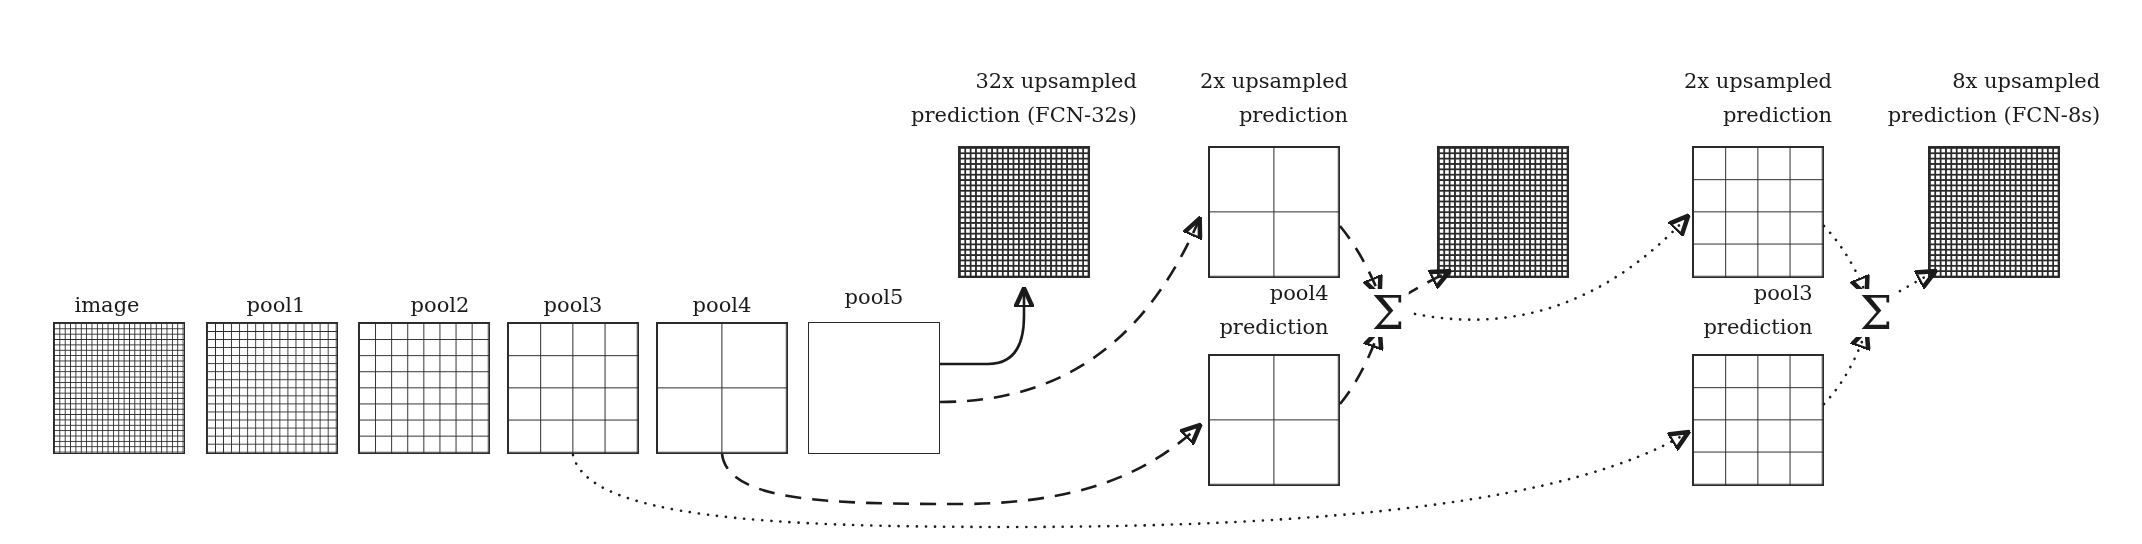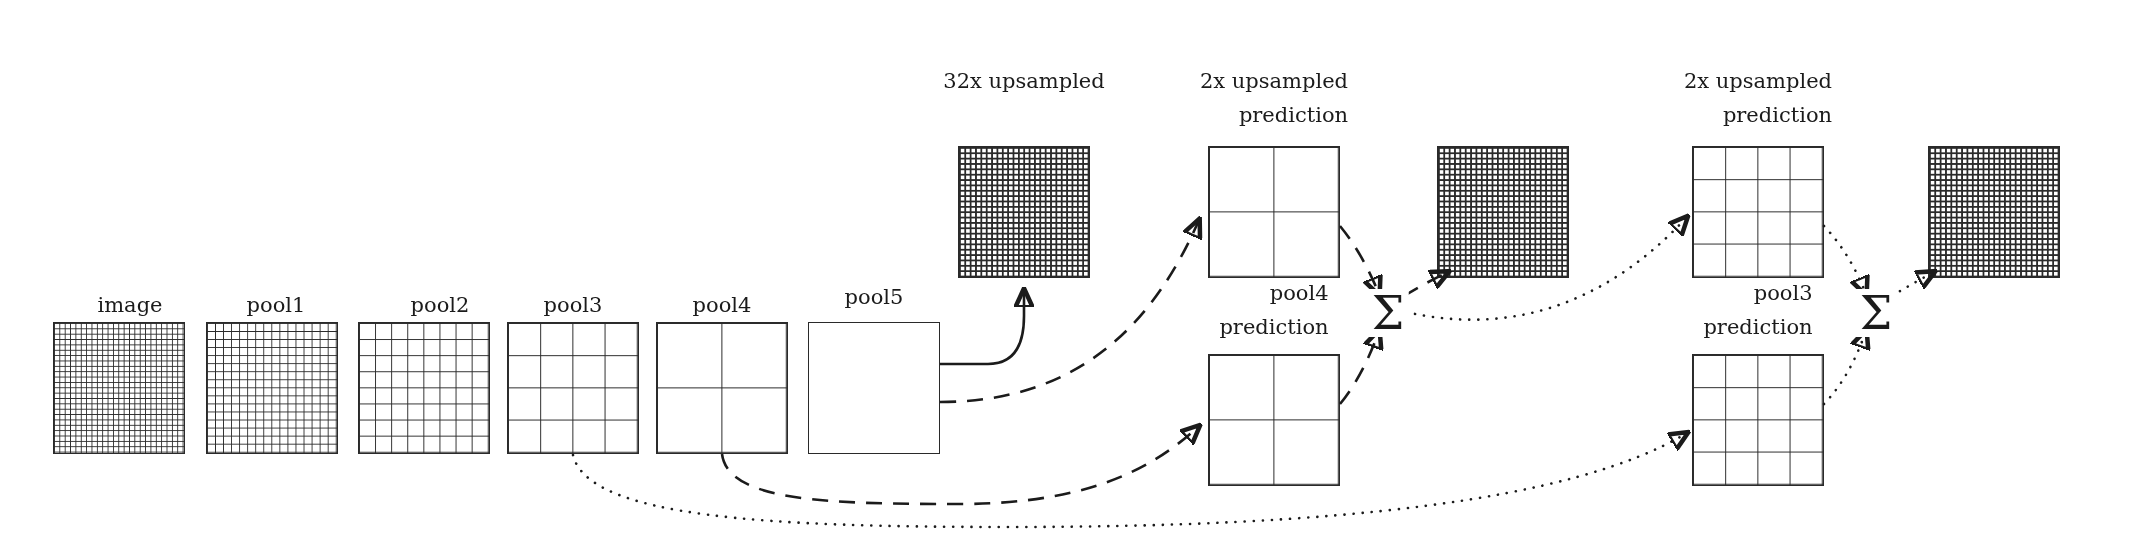--- a/index.html
+++ b/index.html
@@ -77,40 +77,41 @@
     <path class="dash" d="M 1340 226 C 1358 248 1370 272 1379 294" marker-end="url(#arr)"></path>
     <path class="dash" d="M 1340 404 C 1358 382 1370 356 1379 331" marker-end="url(#arr)"></path>
     <path class="dash" d="M 1404 296 C 1420 286 1434 279 1448 272" marker-end="url(#arr)"></path>
     <path class="dot" d="M 1406 312 C 1520 338 1614 296 1687 217" marker-end="url(#arr)"></path>
     <path class="dot" d="M 573 455 C 588 518 770 527 1010 527 C 1330 527 1572 502 1687 433" marker-end="url(#arr)"></path>
     <path class="dot" d="M 1824 226 C 1845 248 1857 272 1866 294" marker-end="url(#arr)"></path>
     <path class="dot" d="M 1824 404 C 1845 382 1857 356 1866 331" marker-end="url(#arr)"></path>
     <path class="dot" d="M 1892 296 C 1908 286 1921 279 1934 272" marker-end="url(#arr)"></path>
   </svg>
 
-  <div class="lbl" style="left:130px; top:288px">image</div>
+  <div class="lbl" style="left:107px; top:288px">image</div>
   <div class="grid g-lines g24" style="left:53px; top:322px"></div>
 
   <div class="lbl" style="left:276px; top:288px">pool1</div>
   <div class="grid g-lines g16" style="left:206px; top:322px"></div>
 
   <div class="lbl" style="left:440px; top:288px">pool2</div>
   <div class="grid g-lines g8" style="left:358px; top:322px"></div>
 
   <div class="lbl" style="left:573px; top:288px">pool3</div>
   <div class="grid g-lines g4" style="left:507px; top:322px"></div>
 
   <div class="lbl" style="left:722px; top:288px">pool4</div>
   <div class="grid g-lines g2" style="left:656px; top:322px"></div>
 
   <div class="lbl" style="left:874px; top:280px">pool5</div>
   <div class="grid" style="left:808px; top:322px"></div>
 
   <div class="lbl" style="left:1024px; top:64px">
     <div>32x upsampled</div>
+    <div>prediction (FCN-32s)</div>
   </div>
   <div class="grid g-lines gdense" style="left:958px; top:146px"></div>
 
   <div class="lbl" style="left:1274px; top:64px">
     <div>2x upsampled</div>
     <div>prediction</div>
   </div>
   <div class="grid g-lines g2" style="left:1208px; top:146px"></div>
 
   <div class="lbl" style="left:1274px; top:276px">
@@ -132,15 +133,19 @@
   <div class="grid g-lines g4" style="left:1692px; top:146px"></div>
 
   <div class="lbl" style="left:1758px; top:276px">
     <div>pool3</div>
     <div>prediction</div>
   </div>
   <div class="grid g-lines g4" style="left:1692px; top:354px"></div>
 
   <div class="sum" style="left:1876px; top:313px">Σ</div>
 
+  <div class="lbl" style="left:1994px; top:64px">
+    <div>8x upsampled</div>
+    <div>prediction (FCN-8s)</div>
+  </div>
   <div class="grid g-lines gdense" style="left:1928px; top:146px"></div>
 
 </div>
 
 </body></html>

